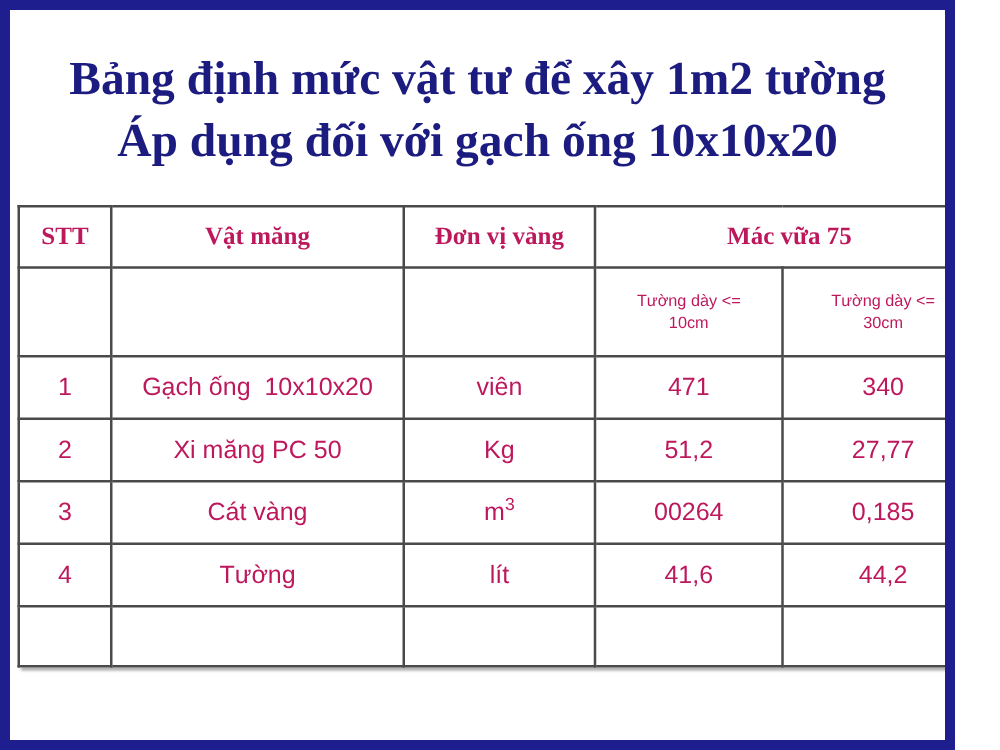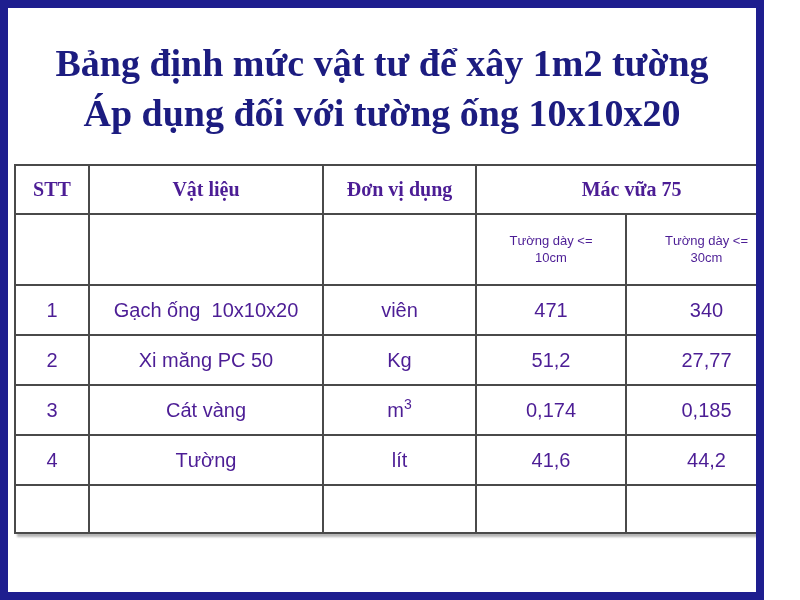--- a/index.html
+++ b/index.html
@@ -33,21 +33,21 @@
     width: 772px;
     border: 2px solid #3a3a3a;
     box-shadow: 3px 3px 2px #b4b4b4;
     background: #ffffff;
   }
   table.material-table td {
     border: 2px solid #4a4a4a;
     padding: 0;
     text-align: center;
     vertical-align: middle;
-    color: #4c1d95;
+    color: #be185d;
     overflow: hidden;
   }
 
   tr.row-header1 { height: 49px; }
   tr.row-header2 { height: 71px; }
   tr.row-body    { height: 50px; }
   tr.row-empty   { height: 48px; }
 
   td.h-serif {
     font-family: "Liberation Serif", serif;
@@ -75,36 +75,36 @@
     line-height: 0;
   }
 </style>
 </head>
 <body>
 
 <div class="page-frame">
 
   <div class="title-block">
     <div>Bảng định mức vật tư để xây 1m2 tường</div>
-    <div>Áp dụng đối với tường ống 10x10x20</div>
+    <div>Áp dụng đối với gạch ống 10x10x20</div>
   </div>
 
   <table class="material-table">
     <colgroup>
       <col style="width:74px">
       <col style="width:234px">
       <col style="width:153px">
       <col style="width:150px">
       <col style="width:161px">
     </colgroup>
     <tbody>
       <tr class="row-header1">
         <td class="h-serif">STT</td>
-        <td class="h-serif">Vật liệu</td>
-        <td class="h-serif">Đơn vị dụng</td>
+        <td class="h-serif">Vật măng</td>
+        <td class="h-serif">Đơn vị vàng</td>
         <td class="h-serif" colspan="2">Mác vữa 75</td>
       </tr>
       <tr class="row-header2">
         <td></td>
         <td></td>
         <td></td>
         <td class="subheader">Tường dày &lt;=
 10cm</td>
         <td class="subheader">Tường dày &lt;=
 30cm</td>
@@ -121,21 +121,21 @@
         <td class="cell-body">2</td>
         <td class="cell-body cell-material">Xi măng PC 50</td>
         <td class="cell-body cell-unit"><span>Kg</span><sup></sup></td>
         <td class="cell-body">51,2</td>
         <td class="cell-body">27,77</td>
       </tr>
       <tr class="row-body">
         <td class="cell-body">3</td>
         <td class="cell-body cell-material">Cát vàng</td>
         <td class="cell-body cell-unit"><span>m</span><sup>3</sup></td>
-        <td class="cell-body">0,174</td>
+        <td class="cell-body">00264</td>
         <td class="cell-body">0,185</td>
       </tr>
       <tr class="row-body">
         <td class="cell-body">4</td>
         <td class="cell-body cell-material">Tường</td>
         <td class="cell-body cell-unit"><span>lít</span><sup></sup></td>
         <td class="cell-body">41,6</td>
         <td class="cell-body">44,2</td>
       </tr>
       <tr class="row-empty">

